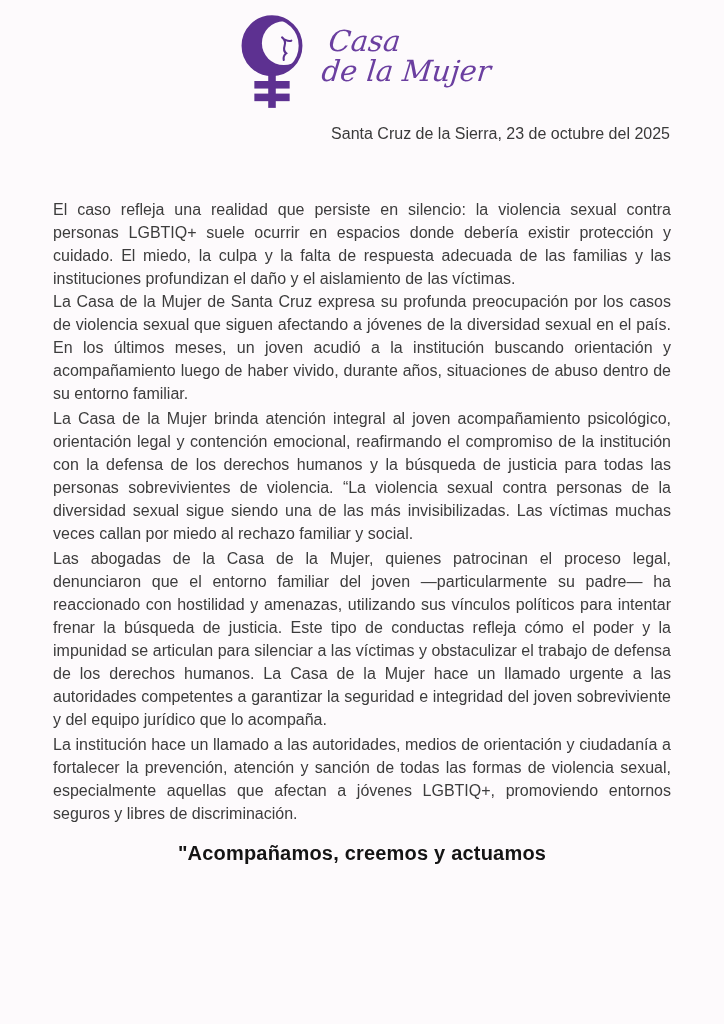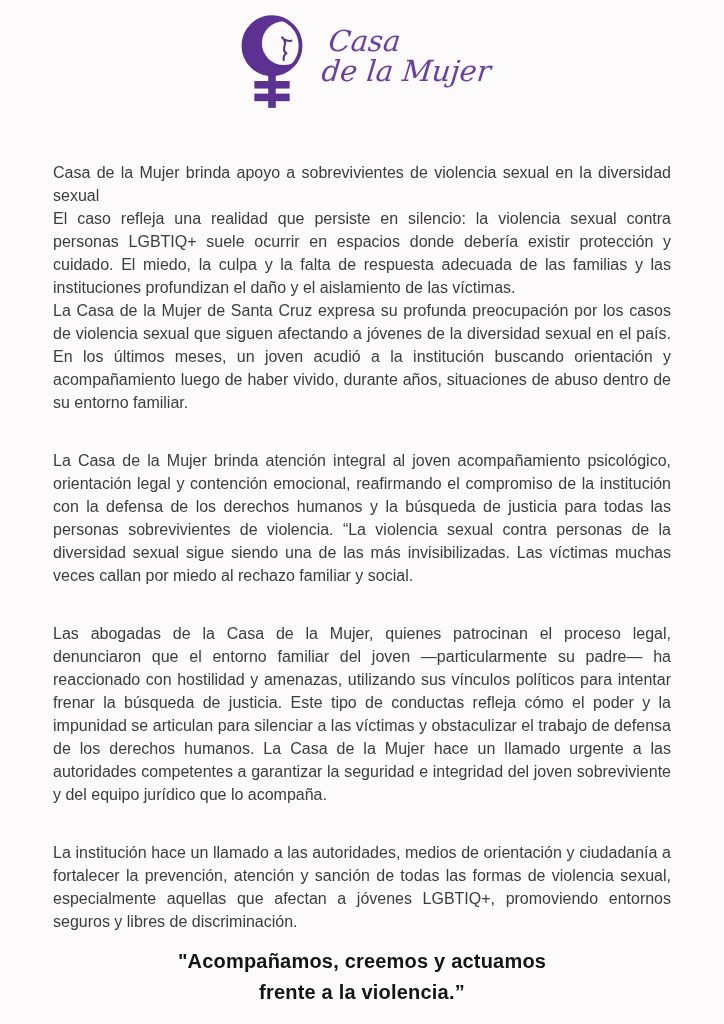--- a/index.html
+++ b/index.html
@@ -44,21 +44,21 @@
   }
   
   .content {
     margin: 53px 53px 0 53px;
     font-size: 16px;
     line-height: 23px;
     text-align: justify;
     color: #3c3c3c;
   }
   .para { margin: 0; }
-  .gap { margin-top: 35px; }
+  .gap { margin-top: 2px; }
   
   .quote {
     margin-top: 13px;
     text-align: center;
     font-weight: 700;
     font-size: 20px;
     line-height: 31px;
     color: #141414;
     letter-spacing: 0.2px;
   }
@@ -80,28 +80,27 @@
       <rect x="45.5" y="74" width="9" height="40" fill="#5d3191"></rect>
       <rect x="29" y="82" width="42" height="9" fill="#5d3191"></rect>
       <rect x="29" y="97" width="42" height="9" fill="#5d3191"></rect>
     </svg>
     <div class="wordmark">
       <div class="wm1">Casa</div>
       <div class="wm2">de la Mujer</div>
     </div>
   </header>
 
+  <div class="dateline">Santa Cruz de la Sierra, 23 de octubre del 2025</div>
 
   <main class="content">
-    <p class="para">Casa de la Mujer brinda apoyo a sobrevivientes de violencia sexual en la diversidad sexual</p>
     <p class="para">El caso refleja una realidad que persiste en silencio: la violencia sexual contra personas LGBTIQ+ suele ocurrir en espacios donde debería existir protección y cuidado. El miedo, la culpa y la falta de respuesta adecuada de las familias y las instituciones profundizan el daño y el aislamiento de las víctimas.</p>
     <p class="para">La Casa de la Mujer de Santa Cruz expresa su profunda preocupación por los casos de violencia sexual que siguen afectando a jóvenes de la diversidad sexual en el país. En los últimos meses, un joven acudió a la institución buscando orientación y acompañamiento luego de haber vivido, durante años, situaciones de abuso dentro de su entorno familiar.</p>
     <p class="para gap">La Casa de la Mujer brinda atención integral al joven  acompañamiento psicológico, orientación legal y contención emocional, reafirmando el compromiso de la institución con la defensa de los derechos humanos y la búsqueda de justicia para todas las personas sobrevivientes de violencia. “La violencia sexual contra personas de la diversidad sexual sigue siendo una de las más invisibilizadas. Las víctimas muchas veces callan por miedo al rechazo familiar y social.</p>
     <p class="para gap">Las abogadas de la Casa de la Mujer, quienes patrocinan el proceso legal, denunciaron que el entorno familiar del joven —particularmente su padre— ha reaccionado con hostilidad y amenazas, utilizando sus vínculos políticos para intentar frenar la búsqueda de justicia. Este tipo de conductas refleja cómo el poder y la impunidad se articulan para silenciar a las víctimas y obstaculizar el trabajo de defensa de los derechos humanos. La Casa de la Mujer hace un llamado urgente a las autoridades competentes a garantizar la seguridad e integridad del joven sobreviviente y del equipo jurídico que lo acompaña.</p>
     <p class="para gap">La institución hace un llamado a las autoridades, medios de orientación y ciudadanía a fortalecer la prevención, atención y sanción de todas las formas de violencia sexual, especialmente aquellas que afectan a jóvenes LGBTIQ+, promoviendo entornos seguros y libres de discriminación.</p>
 
     <div class="quote">
       <div>"Acompañamos, creemos y actuamos</div>
-      <div>frente a la violencia.”</div>
     </div>
   </main>
 
 </div>
 
 </body></html>

